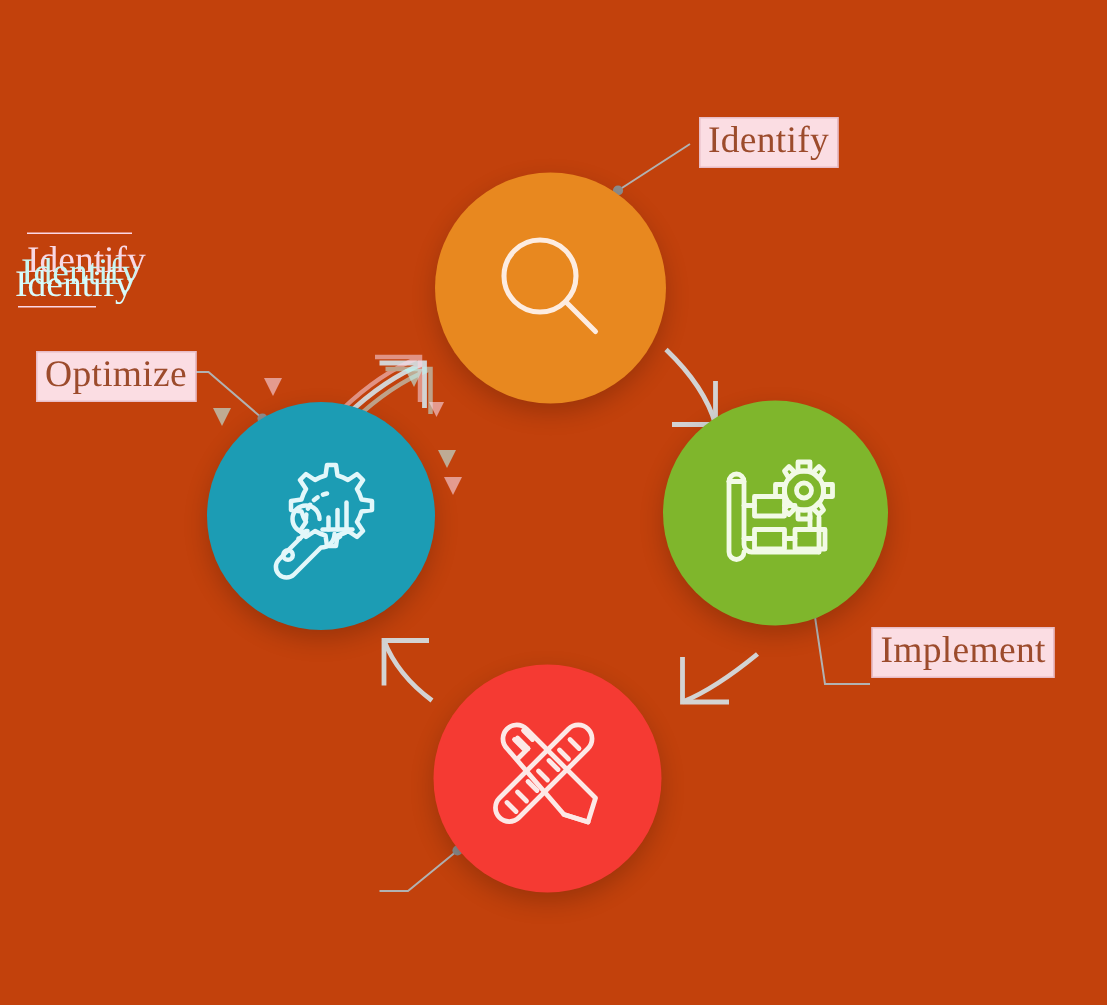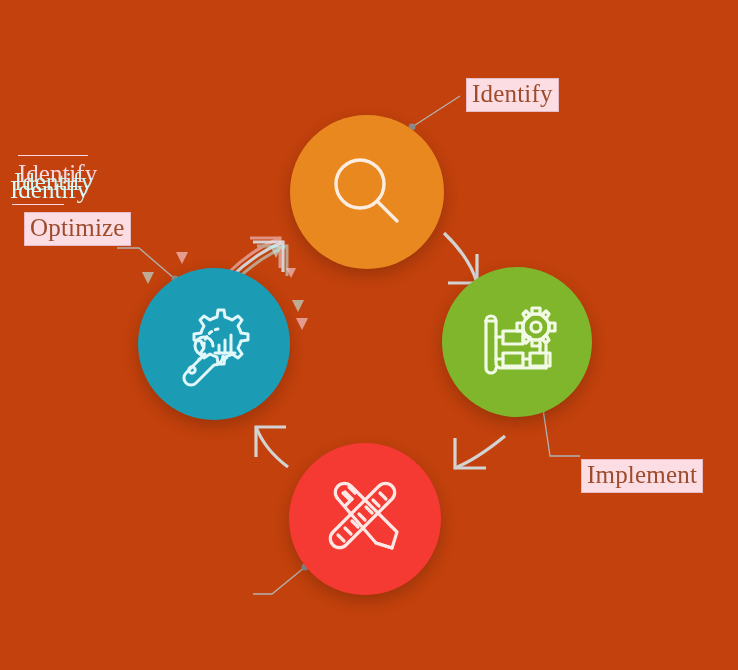--- a/index.html
+++ b/index.html
@@ -228,26 +228,26 @@
         <line x1="31" y1="61" x2="32" y2="61"></line>
         <line x1="36" y1="56" x2="37" y2="56"></line>
       </svg>
     </span>
   </div>
 
   <div class="callout-label" style="left:466px; top:78px;">
     <span>Identify</span>
   </div>
 
-  <div class="callout-label" style="left:581px; top:459px;">
+  <div class="callout-label" style="left:581px; top:418px;">
     <span>Implement</span>
   </div>
 
 
-  <div class="callout-label" style="left:24px; top:212px;">
+  <div class="callout-label" style="left:24px; top:234px;">
     <span>Optimize</span>
   </div>
 
   <div class="ghost-label ghost-b">
     <span>Identify</span>
   </div>
   <div class="ghost-label ghost-a">
     <span>Identify</span>
   </div>
   <div class="ghost-label ghost-c">

